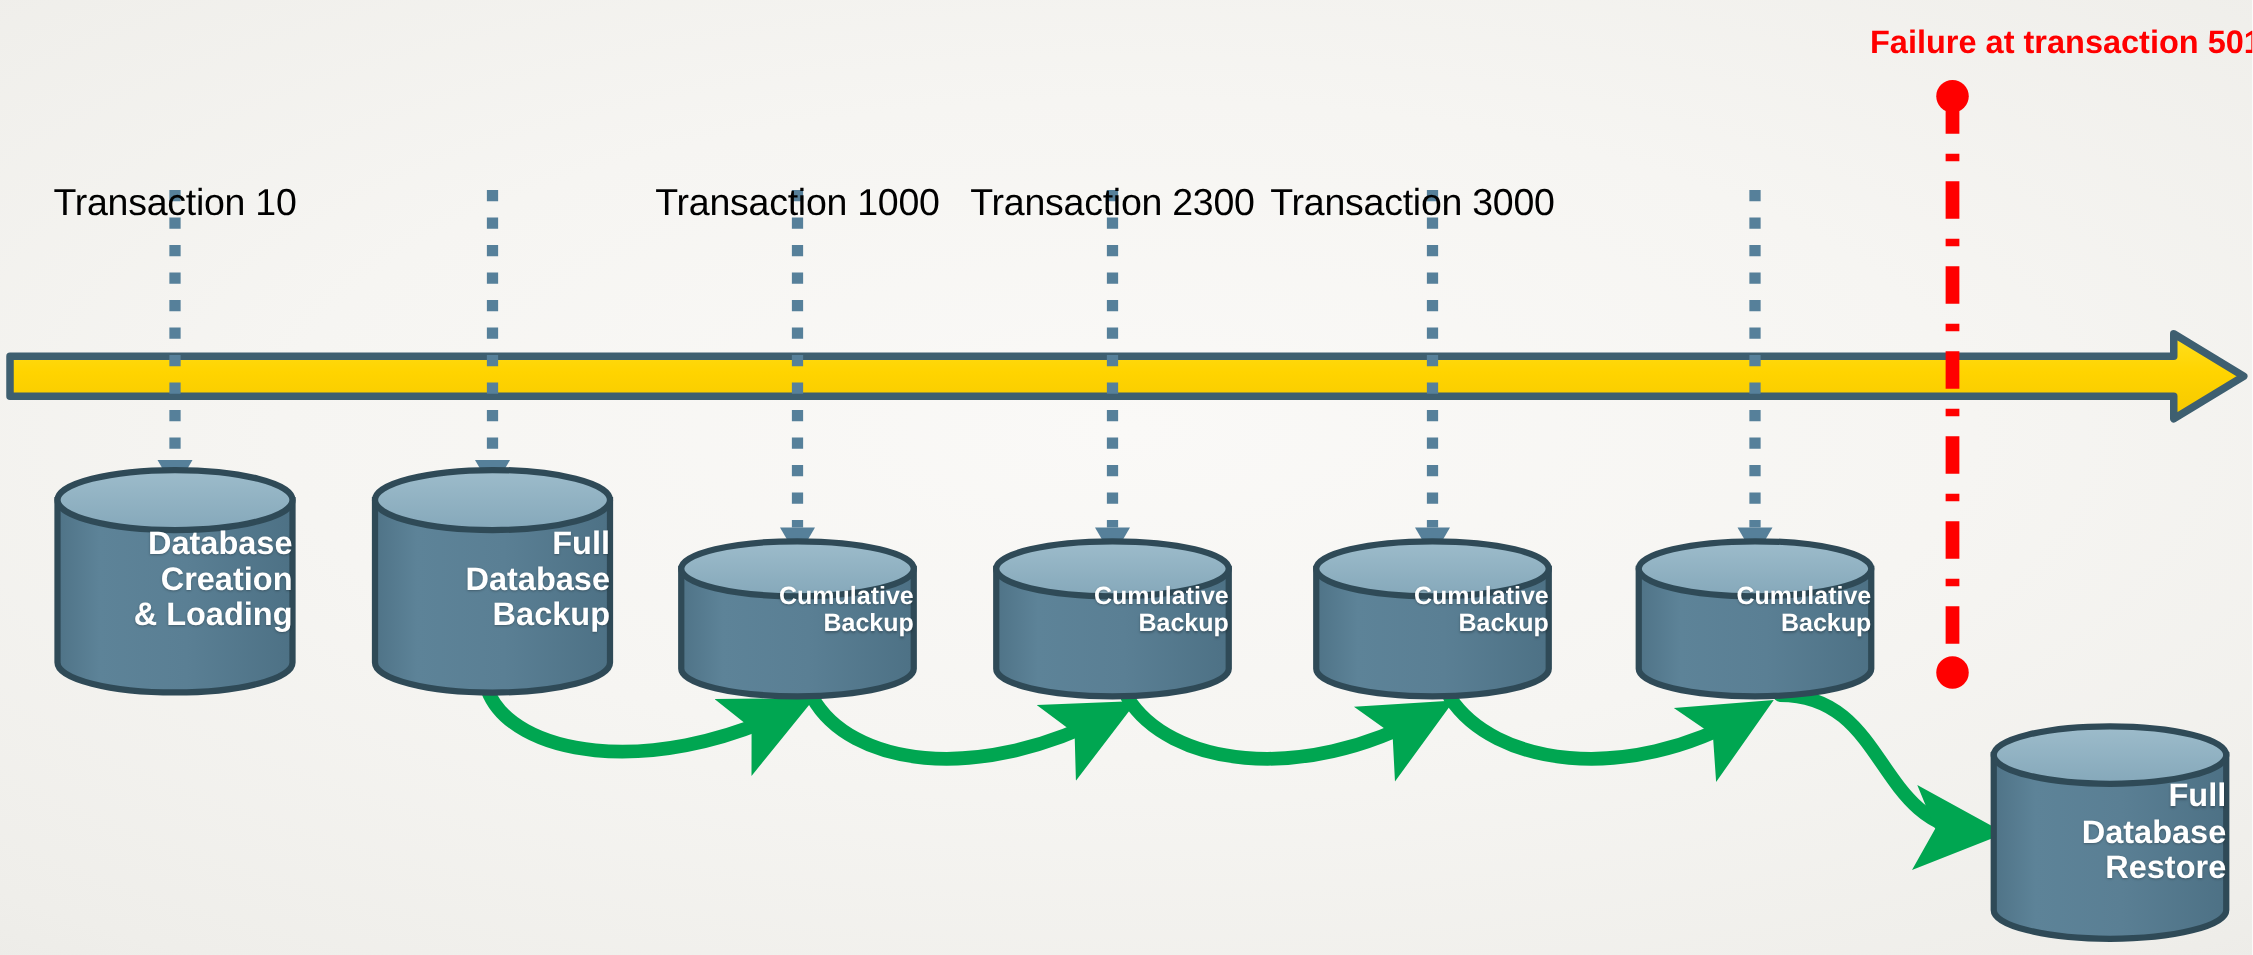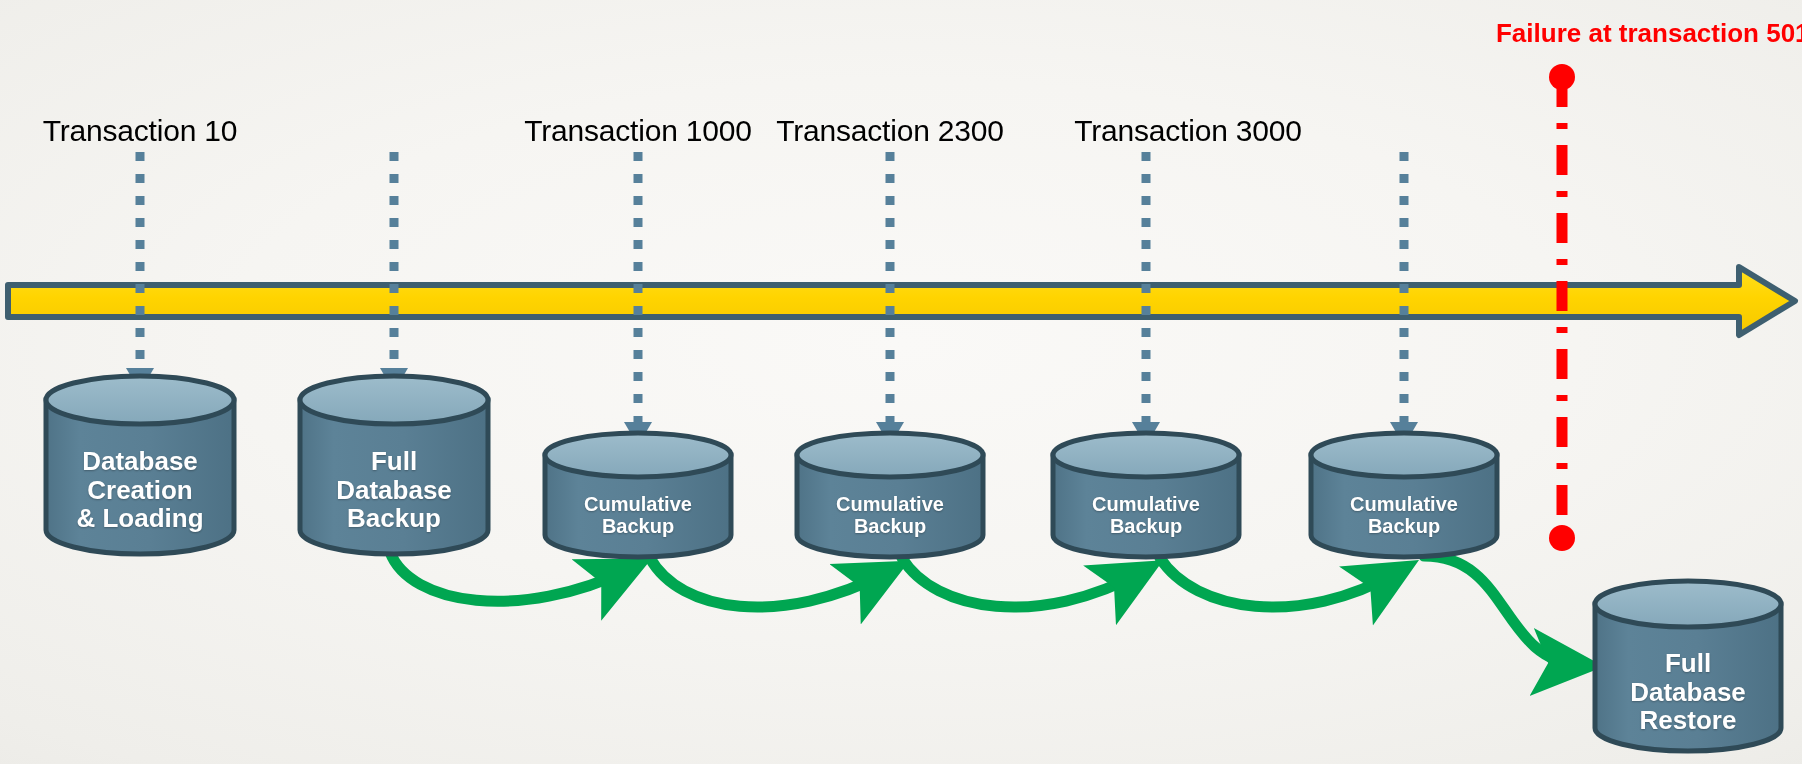--- a/index.html
+++ b/index.html
@@ -32,41 +32,41 @@
   }
   .tx-label {
     position: absolute;
     font-family: "Liberation Sans", sans-serif;
     font-size: 30px;
     font-weight: 400;
     color: #000000;
     white-space: nowrap;
     letter-spacing: -0.2px;
     transform: translateX(-50%);
+    margin-top: 32px;
   }
   .failure-label {
     position: absolute;
     font-family: "Liberation Sans", sans-serif;
     font-size: 26px;
     font-weight: bold;
     color: #ff0000;
     white-space: nowrap;
     transform: translateX(-50%);
   }
   .cyl-text {
     position: absolute;
-    text-align: center;
+    text-align: right;
     font-family: "Liberation Sans", sans-serif;
     font-weight: bold;
     color: #ffffff;
     line-height: 1.1;
     white-space: pre-line;
     text-shadow: 0 1px 2px rgba(0,0,0,0.28);
     pointer-events: none;
-    margin-top: 27px;
   }
   .cyl-text.big { font-size: 26px; }
   .cyl-text.small { font-size: 20px; }
 </style>
 </head>
 <body>
 
 <div id="canvas">
 
   <svg id="vector-layer" viewBox="0 0 1802 764">
@@ -163,21 +163,21 @@
         <ellipse cx="1688" cy="604" rx="93" ry="23" fill="url(#cylTop)"></ellipse>
       </g>
     </g>
   </svg>
 
   <div class="failure-label" style="left:1660px; top:18px;">Failure at transaction 5010</div>
 
   <div class="tx-label" style="left:140px;  top:114px;">Transaction 10</div>
   <div class="tx-label" style="left:638px;  top:114px;">Transaction 1000</div>
   <div class="tx-label" style="left:890px;  top:114px;">Transaction 2300</div>
-  <div class="tx-label" style="left:1188px; top:114px;">Transaction 3000</div>
+  <div class="tx-label" style="left:1130px; top:114px;">Transaction 3000</div>
 
   <div class="cyl-text big" style="left:46px;   top:420px; width:188px;">Database
 Creation
 &amp; Loading</div>
   <div class="cyl-text big" style="left:300px;  top:420px; width:188px;">Full
 Database
 Backup</div>
   <div class="cyl-text small" style="left:545px;  top:466px; width:186px;">Cumulative
 Backup</div>
   <div class="cyl-text small" style="left:797px;  top:466px; width:186px;">Cumulative

